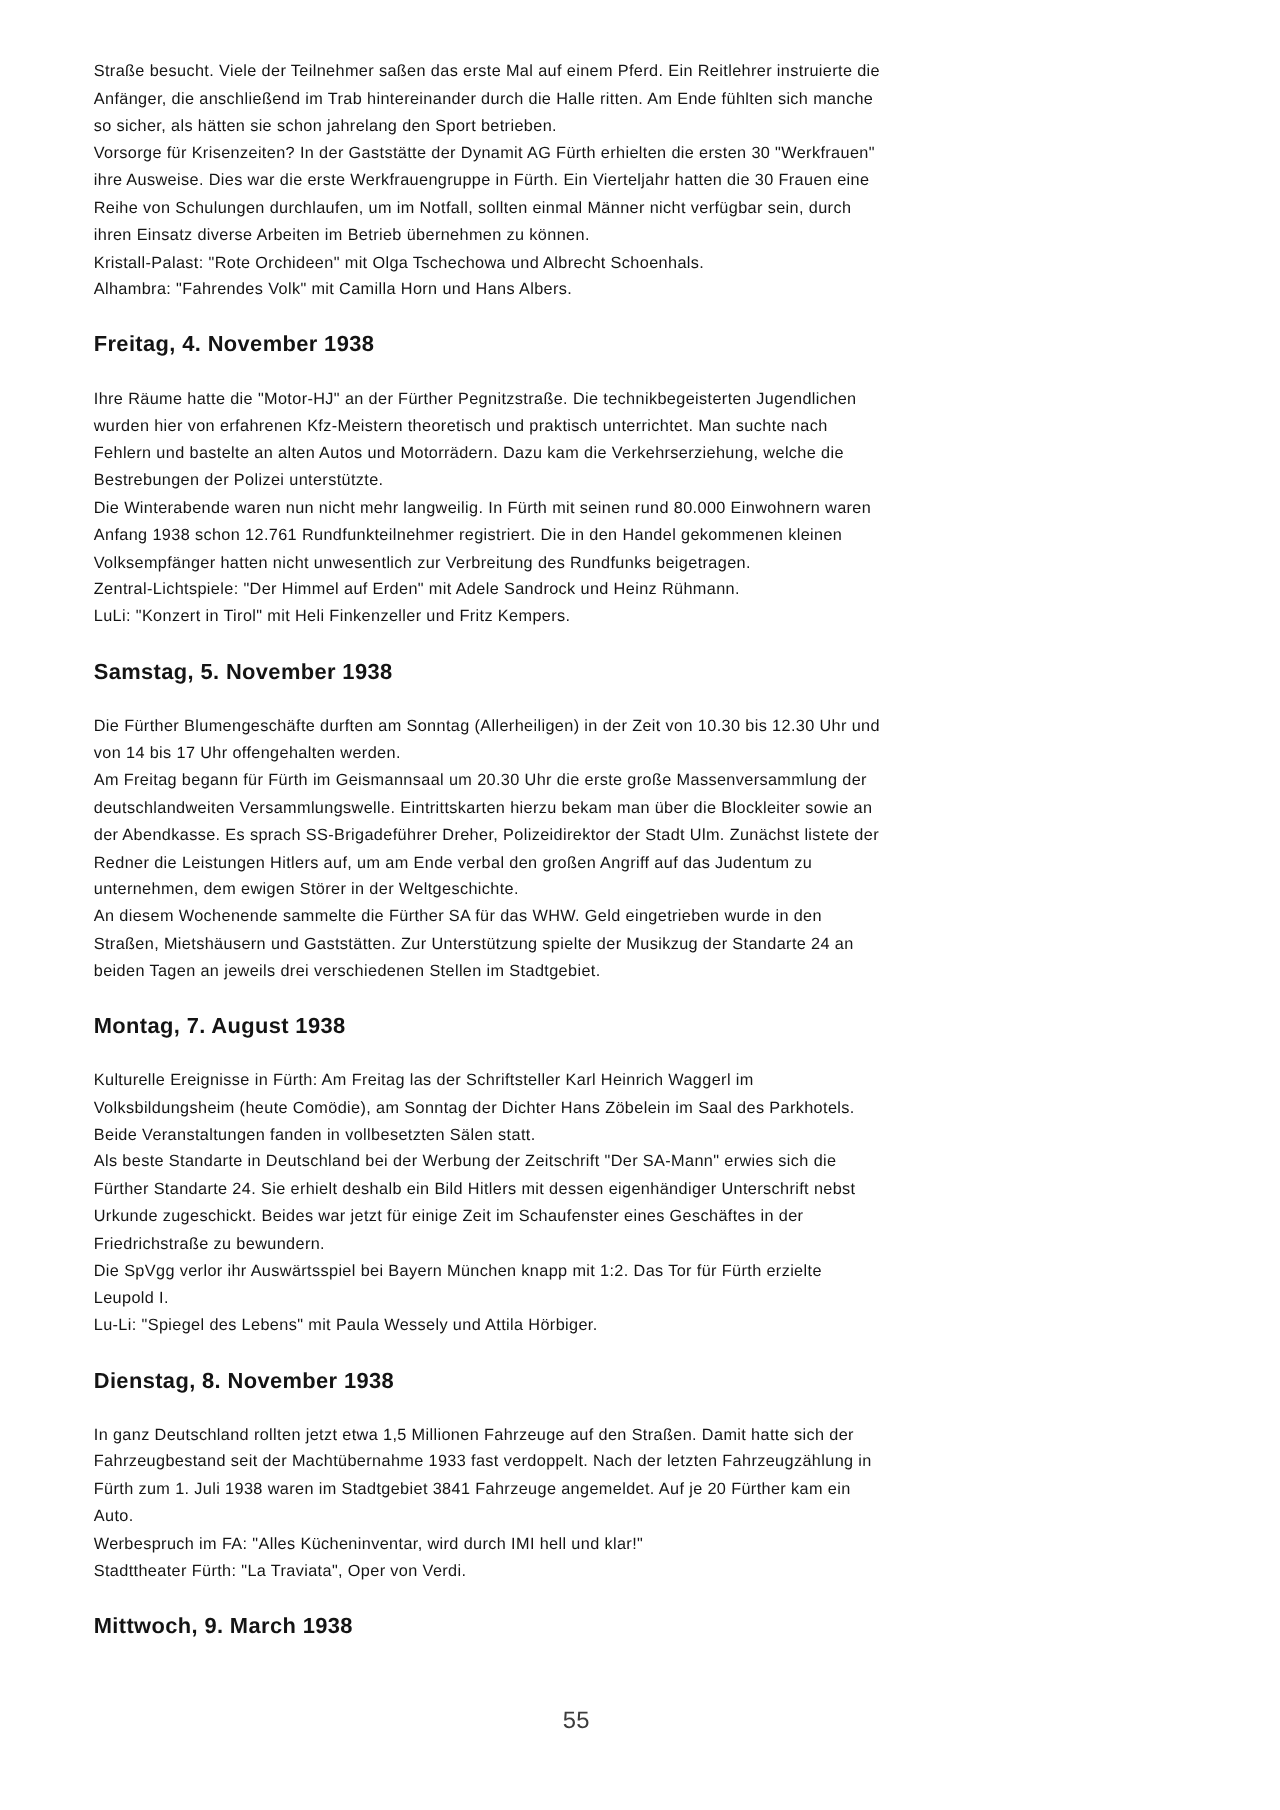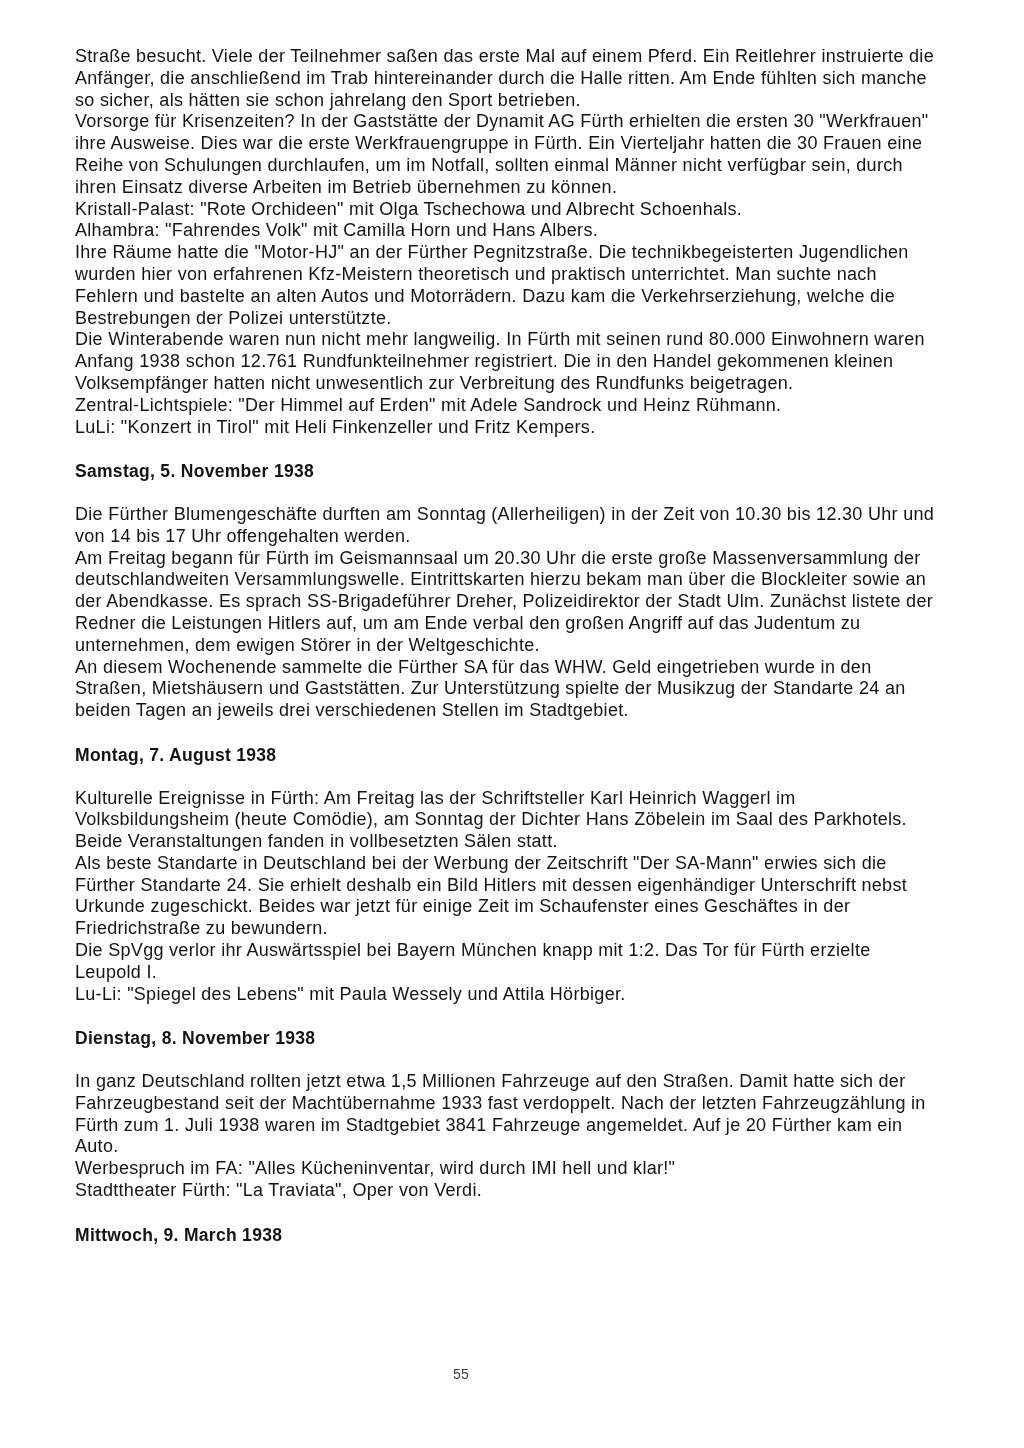--- a/index.html
+++ b/index.html
@@ -15,59 +15,60 @@
     color: #141414;
     overflow: hidden;
   }
   .page-content {
     position: absolute;
     top: 46px;
     left: 75px;
     width: 890px;
   }
   .paragraph {
-    font-size: 18px;
+    font-size: 13px;
     line-height: 21.8px;
     letter-spacing: 0.3px;
     white-space: pre;
     margin: 0;
   }
   .heading {
     font-size: 17.5px;
     font-weight: bold;
     line-height: 22px;
     letter-spacing: 0.3px;
     margin: 21.8px 0;
     white-space: pre;
   }
   .page-number {
     position: absolute;
     top: 1366px;
     left: 0;
     width: 922px;
     text-align: center;
-    font-size: 14px;
+    font-size: 19px;
     letter-spacing: 0.3px;
     color: #3c3c3c;
   }
 </style>
 </head>
 <body>
 
 <div class="page-content">
   <div>
       <div class="paragraph">Straße besucht. Viele der Teilnehmer saßen das erste Mal auf einem Pferd. Ein Reitlehrer instruierte die
 Anfänger, die anschließend im Trab hintereinander durch die Halle ritten. Am Ende fühlten sich manche
 so sicher, als hätten sie schon jahrelang den Sport betrieben.
 Vorsorge für Krisenzeiten? In der Gaststätte der Dynamit AG Fürth erhielten die ersten 30 "Werkfrauen"
 ihre Ausweise. Dies war die erste Werkfrauengruppe in Fürth. Ein Vierteljahr hatten die 30 Frauen eine
 Reihe von Schulungen durchlaufen, um im Notfall, sollten einmal Männer nicht verfügbar sein, durch
 ihren Einsatz diverse Arbeiten im Betrieb übernehmen zu können.
 Kristall-Palast: "Rote Orchideen" mit Olga Tschechowa und Albrecht Schoenhals.
 Alhambra: "Fahrendes Volk" mit Camilla Horn und Hans Albers.</div>
+      <div class="heading">Freitag, 4. November 1938</div>
       <div class="paragraph">Ihre Räume hatte die "Motor-HJ" an der Fürther Pegnitzstraße. Die technikbegeisterten Jugendlichen
 wurden hier von erfahrenen Kfz-Meistern theoretisch und praktisch unterrichtet. Man suchte nach
 Fehlern und bastelte an alten Autos und Motorrädern. Dazu kam die Verkehrserziehung, welche die
 Bestrebungen der Polizei unterstützte.
 Die Winterabende waren nun nicht mehr langweilig. In Fürth mit seinen rund 80.000 Einwohnern waren
 Anfang 1938 schon 12.761 Rundfunkteilnehmer registriert. Die in den Handel gekommenen kleinen
 Volksempfänger hatten nicht unwesentlich zur Verbreitung des Rundfunks beigetragen.
 Zentral-Lichtspiele: "Der Himmel auf Erden" mit Adele Sandrock und Heinz Rühmann.
 LuLi: "Konzert in Tirol" mit Heli Finkenzeller und Fritz Kempers.</div>
       <div class="heading">Samstag, 5. November 1938</div>

